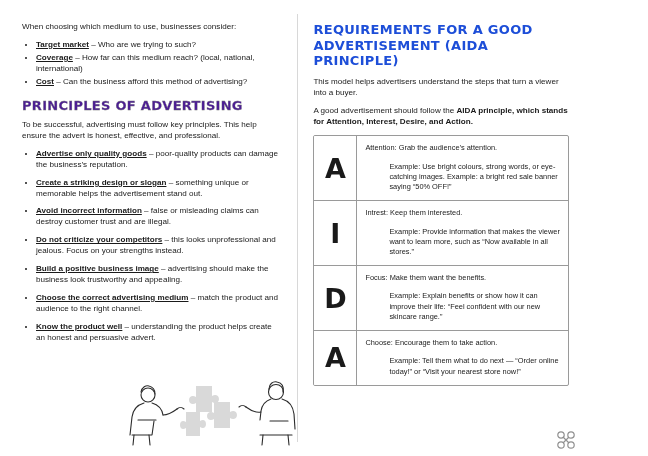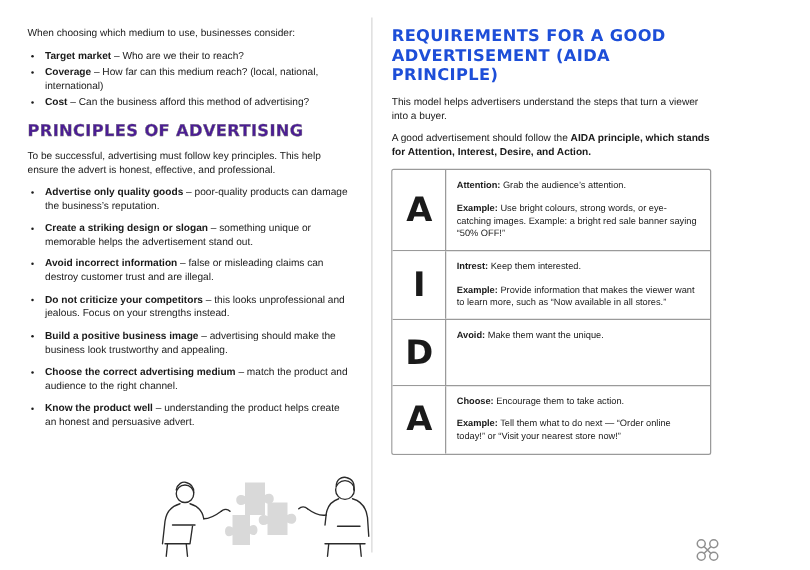--- a/index.html
+++ b/index.html
@@ -50,20 +50,21 @@
   ul.bullets li {
     font-size: 8.1px;
     line-height: 1.35;
     margin-bottom: 2px;
   }
   ul.bullets.spaced li {
     margin-bottom: 7px;
   }
   ul.bullets li b {
     font-weight: bold;
+    text-decoration: underline;
   }
   h2.section-head {
     font-family: "DejaVu Sans", sans-serif;
     font-size: 13px;
     line-height: 1.18;
     letter-spacing: 0.3px;
     color: #4c1d95;
     margin: 6px 0 7px 0;
     font-weight: bold;
     -webkit-text-stroke: 0.3px #707070;
@@ -112,23 +113,24 @@
     padding: 7px 8px 8px 8px;
     box-sizing: border-box;
   }
   .aida-text-cell p {
     font-size: 7.4px;
     line-height: 1.38;
     margin: 0 0 8px 0;
   }
   .aida-text-cell p:last-child {
     margin-bottom: 0;
+    margin-left: 24px;
   }
   .aida-text-cell b {
-    font-weight: bold;
+    font-weight: normal;
   }
   .illus {
     position: absolute;
     left: 118px;
     bottom: 6px;
     width: 190px;
     height: 78px;
   }
   .corner-logo {
     position: absolute;
@@ -143,21 +145,21 @@
 <body>
 
 <div class="page">
 
   <div class="col-left">
 
     <p class="body">When choosing which medium to use, businesses consider:</p>
 
     <ul class="bullets">
       <li>
-        <b>Target market</b><span> – Who are we their to reach?</span>
+        <b>Target market</b><span> – Who are we trying to such?</span>
       </li>
       <li>
         <b>Coverage</b><span> – How far can this medium reach? (local, national, international)</span>
       </li>
       <li>
         <b>Cost</b><span> – Can the business afford this method of advertising?</span>
       </li>
     </ul>
 
     <h2 class="section-head">PRINCIPLES OF ADVERTISING</h2>
@@ -249,21 +251,22 @@
           <p><b>Intrest:</b><span> Keep them interested.</span></p>
           <p><b>Example:</b><span> Provide information that makes the viewer want to learn more, such as “Now available in all stores.”</span></p>
         </div>
       </div>
 
       <div class="aida-row">
         <div class="aida-letter-cell">
           <span class="aida-letter">D</span>
         </div>
         <div class="aida-text-cell">
-          <p><b>Avoid:</b><span> Make them want the unique.</span></p>
+          <p><b>Focus:</b><span> Make them want the benefits.</span></p>
+          <p><b>Example:</b><span> Explain benefits or show how it can improve their life: “Feel confident with our new skincare range.”</span></p>
         </div>
       </div>
 
       <div class="aida-row">
         <div class="aida-letter-cell">
           <span class="aida-letter">A</span>
         </div>
         <div class="aida-text-cell">
           <p><b>Choose:</b><span>  Encourage them to take action.</span></p>
           <p><b>Example:</b><span> Tell them what to do next — “Order online today!” or “Visit your nearest store now!”</span></p>

